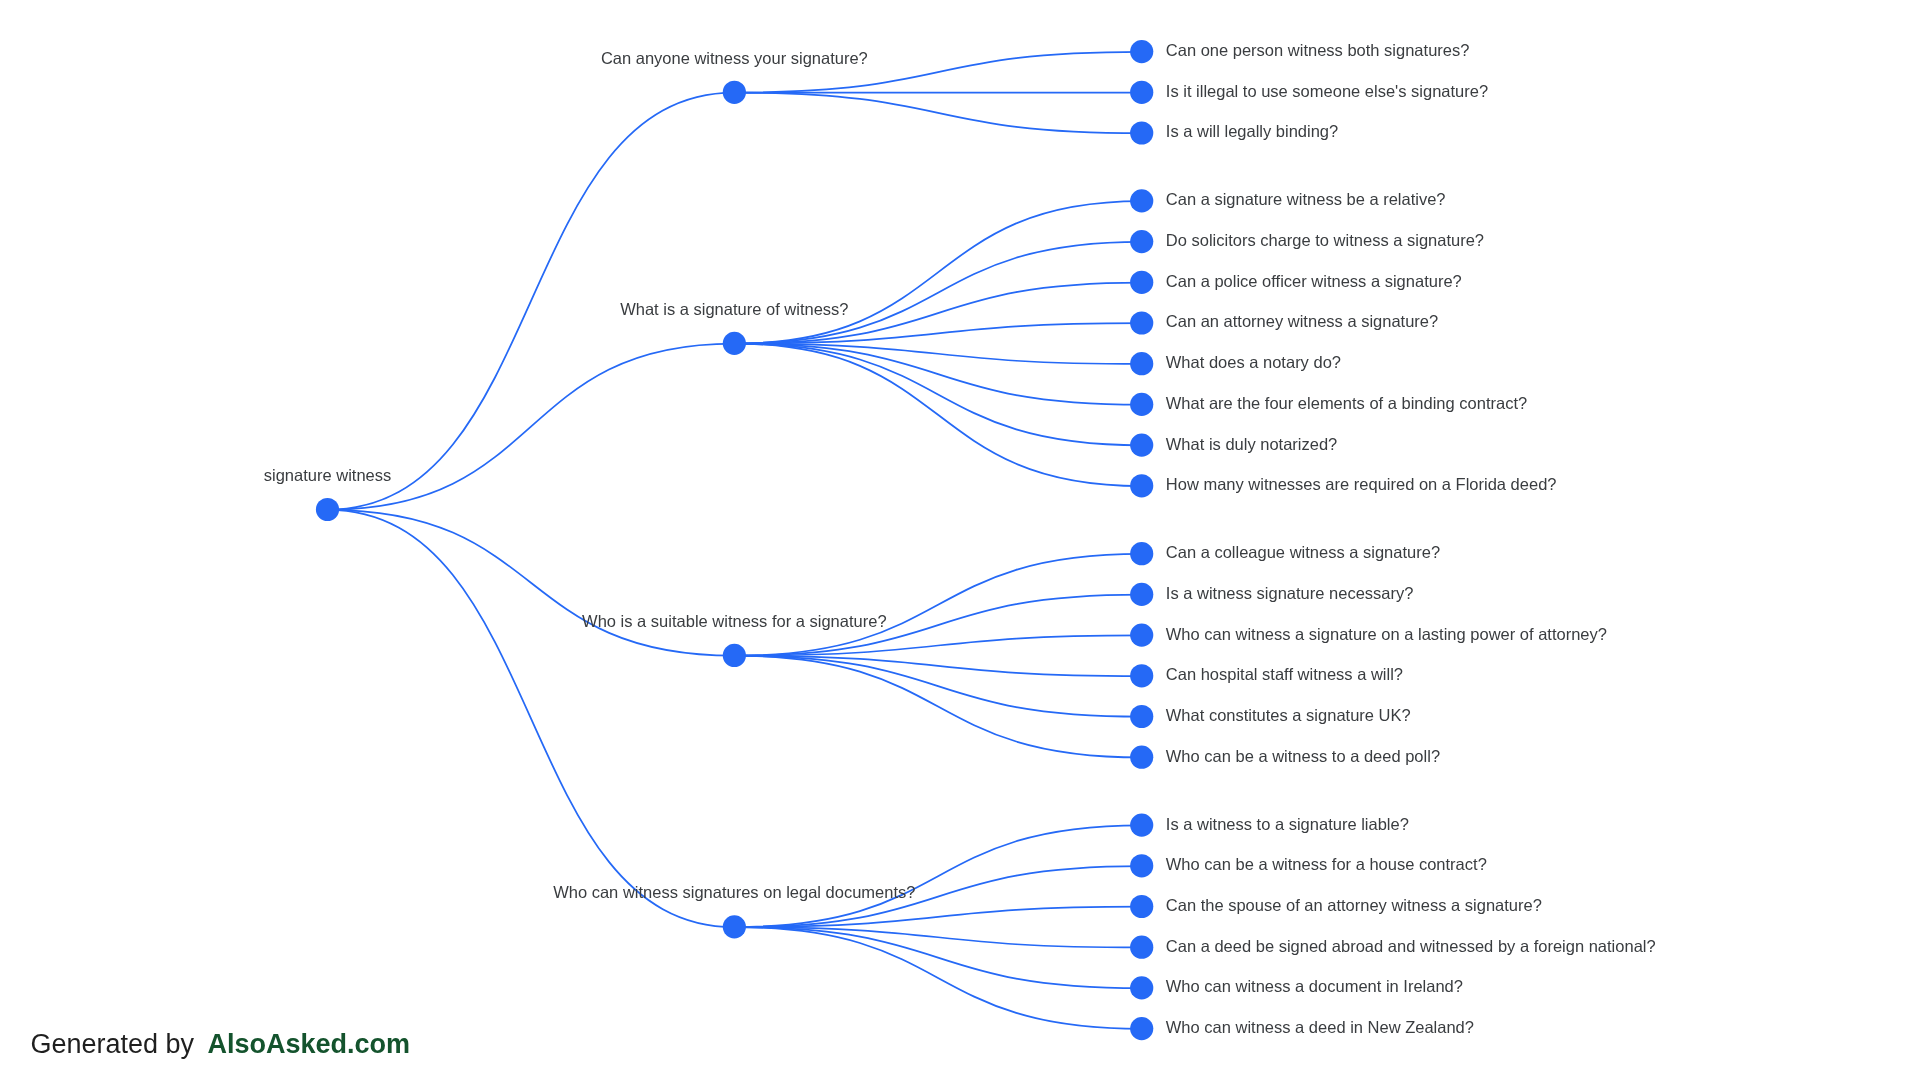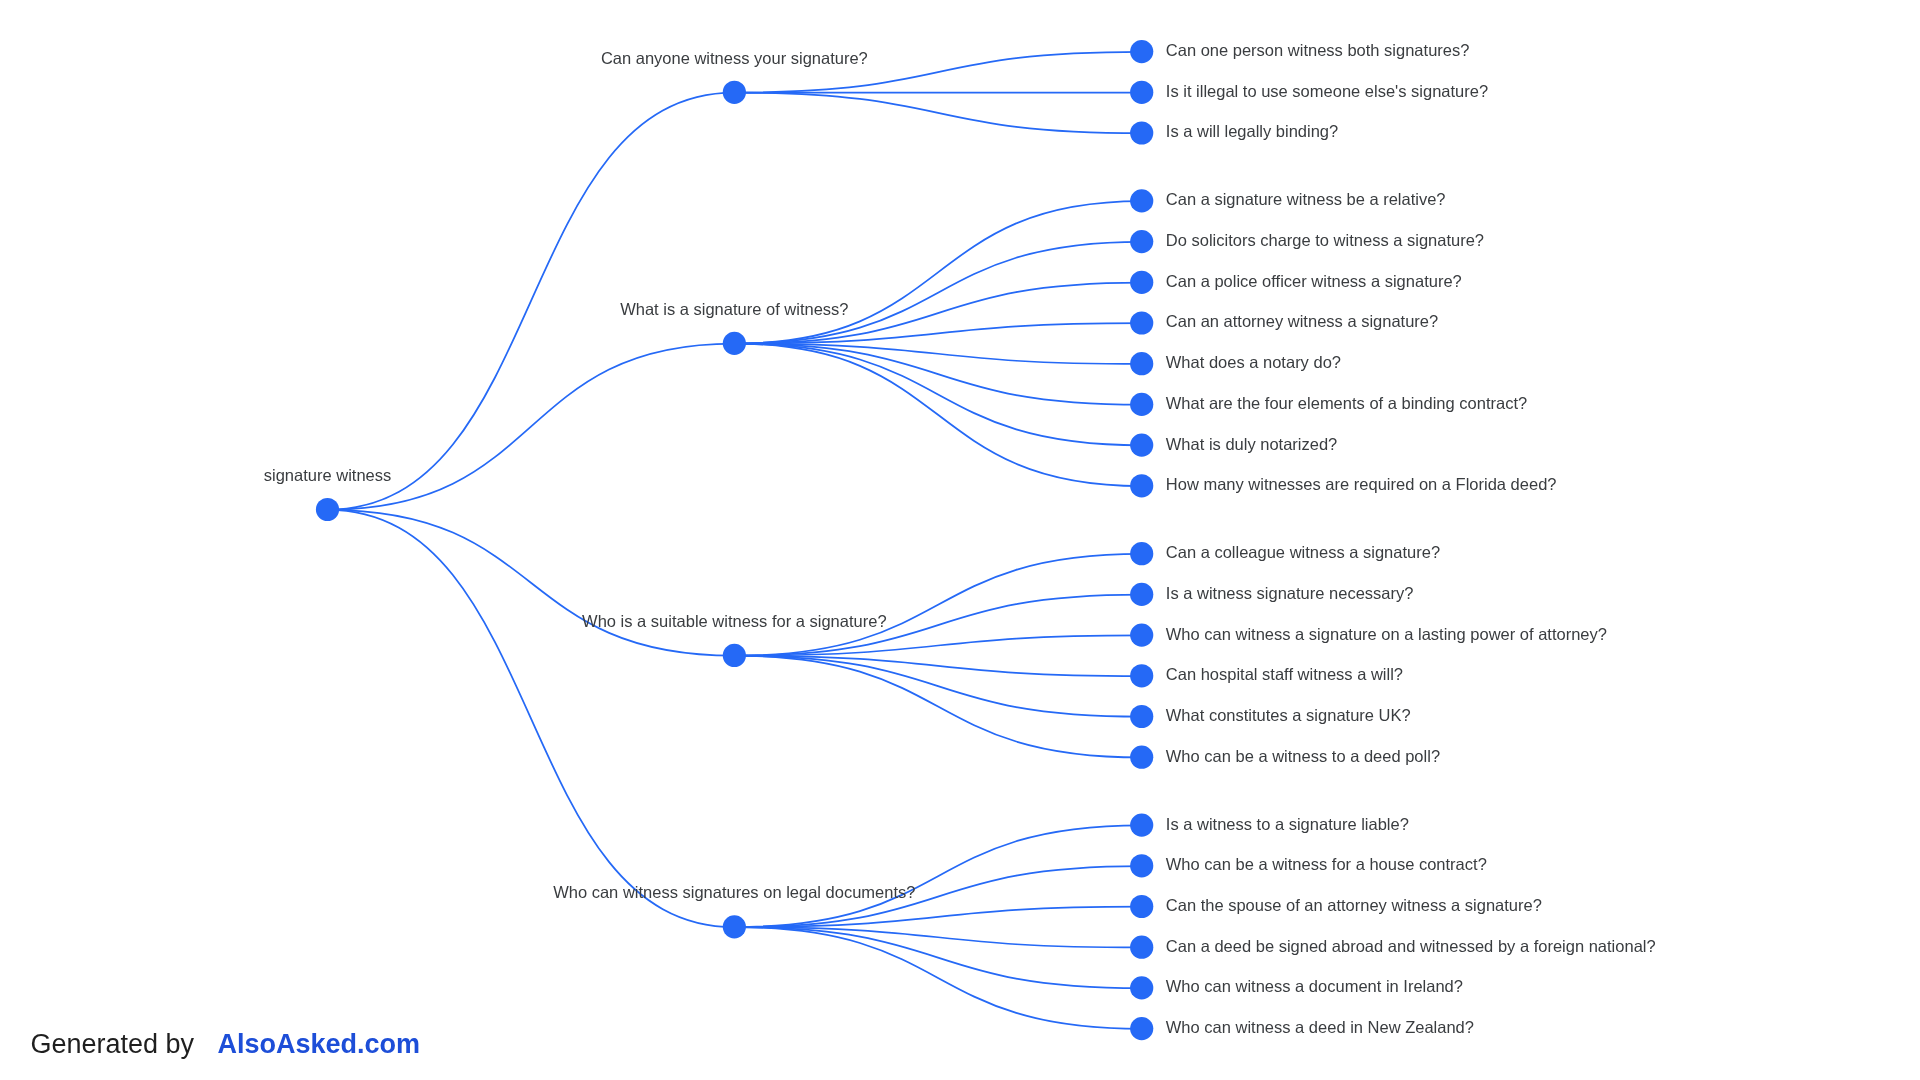--- a/index.html
+++ b/index.html
@@ -12,21 +12,21 @@
     overflow: hidden;
     position: relative;
   }
   #canvas { position: absolute; left: 0; top: 0; width: 1920px; height: 1080px; }
   text, .footer { -webkit-font-smoothing: antialiased; }
   body { transform: translateZ(0); }
   .link { fill: none; stroke: #2569f6; stroke-width: 1.75; }
   .node-dot { fill: #2569f6; }
   .node-label { font-family: "Liberation Sans", sans-serif; font-size: 16.5px; fill: #3a3d40; }
   .footer { position: absolute; left: 30.4px; top: 1030.8px; font-size: 27px; line-height: 27px; color: #1f1f1f; white-space: nowrap; }
-  .footer .brand { color: #1d4ed8; font-weight: bold; margin-left: 16px; }
+  .footer .brand { color: #14532d; font-weight: bold; margin-left: 6px; }
 </style>
 </head>
 <body>
 
 <svg id="canvas" viewBox="0 0 1920 1080">
   <g id="links">
       <path class="link" d="M327.5,509.75C547.1990000000001,509.75 514.651,92.53 734.35,92.53"></path>
       <path class="link" d="M327.5,509.75C547.1990000000001,509.75 514.651,343.58000000000004 734.35,343.58000000000004"></path>
       <path class="link" d="M327.5,509.75C547.1990000000001,509.75 514.651,655.6800000000001 734.35,655.6800000000001"></path>
       <path class="link" d="M327.5,509.75C547.1990000000001,509.75 514.651,927.0799999999999 734.35,927.0799999999999"></path>

